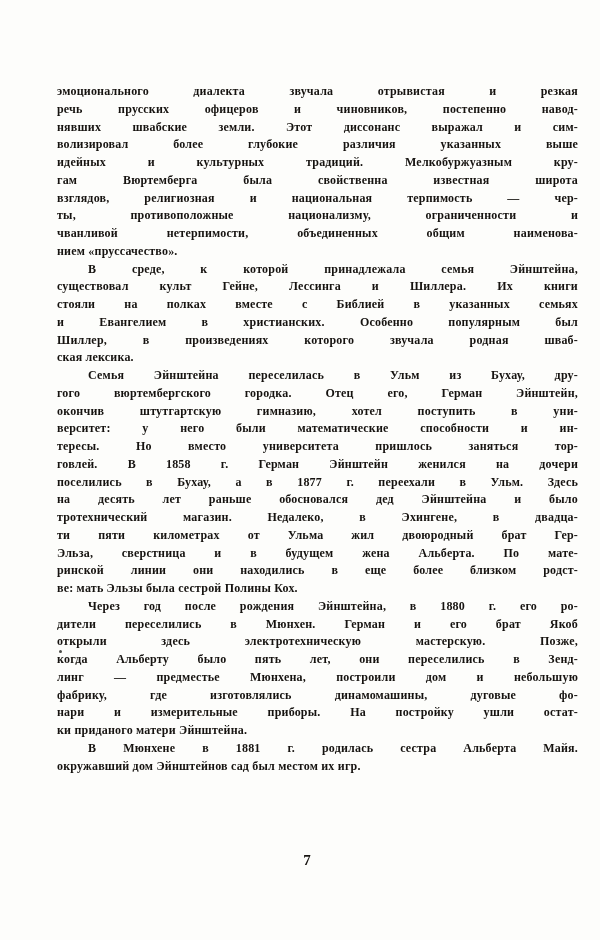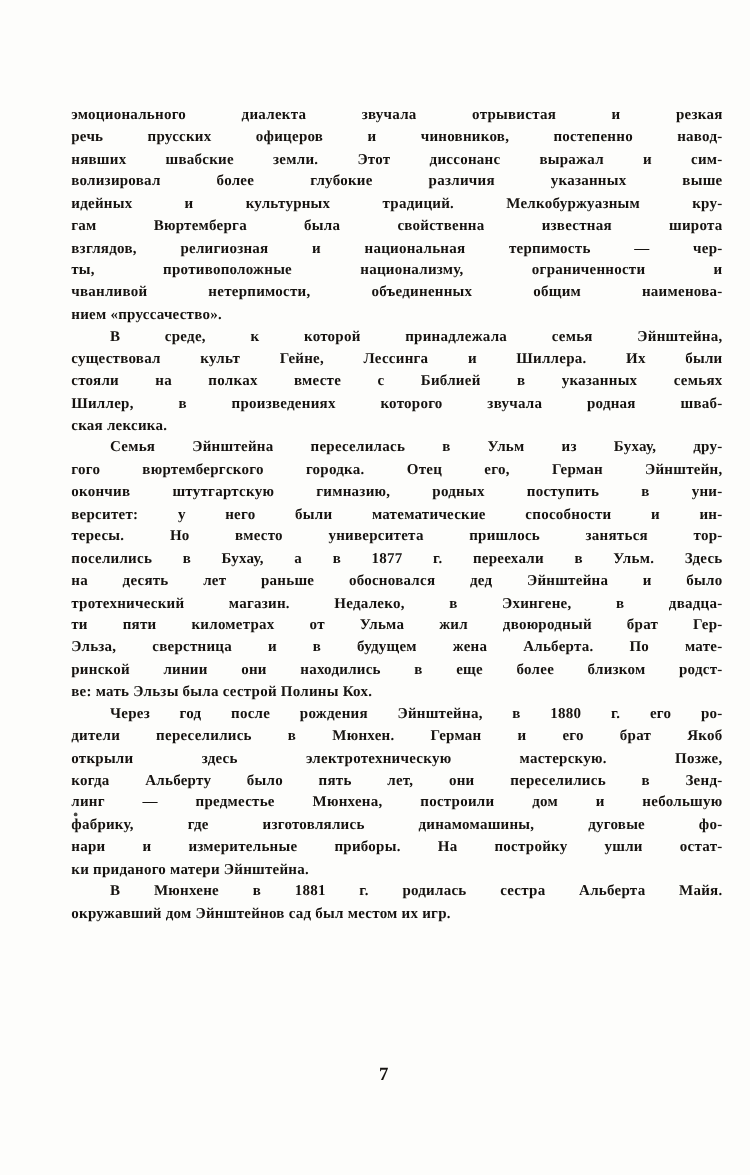--- a/index.html
+++ b/index.html
@@ -70,29 +70,31 @@
       <div class="line">речь прусских офицеров и чиновников, постепенно навод-</div>
       <div class="line">нявших швабские земли. Этот диссонанс выражал и сим-</div>
       <div class="line">волизировал более глубокие различия указанных выше</div>
       <div class="line">идейных и культурных традиций. Мелкобуржуазным кру-</div>
       <div class="line">гам Вюртемберга была свойственна известная широта</div>
       <div class="line">взглядов, религиозная и национальная терпимость — чер-</div>
       <div class="line">ты, противоположные национализму, ограниченности и</div>
       <div class="line">чванливой нетерпимости, объединенных общим наименова-</div>
       <div class="line last">нием «пруссачество».</div>
       <div class="line indent">В среде, к которой принадлежала семья Эйнштейна,</div>
-      <div class="line">существовал культ Гейне, Лессинга и Шиллера. Их были</div>
+      <div class="line">существовал культ Гейне, Лессинга и Шиллера. Их книги</div>
       <div class="line">стояли на полках вместе с Библией в указанных семьях</div>
+      <div class="line">и Евангелием в христианских. Особенно популярным был</div>
       <div class="line">Шиллер, в произведениях которого звучала родная шваб-</div>
       <div class="line last">ская лексика.</div>
       <div class="line indent">Семья Эйнштейна переселилась в Ульм из Бухау, дру-</div>
       <div class="line">гого вюртембергского городка. Отец его, Герман Эйнштейн,</div>
-      <div class="line">окончив штутгартскую гимназию, родных поступить в уни-</div>
+      <div class="line">окончив штутгартскую гимназию, хотел поступить в уни-</div>
       <div class="line">верситет: у него были математические способности и ин-</div>
       <div class="line">тересы. Но вместо университета пришлось заняться тор-</div>
+      <div class="line">говлей. В 1858 г. Герман Эйнштейн женился на дочери</div>
       <div class="line">поселились в Бухау, а в 1877 г. переехали в Ульм. Здесь</div>
       <div class="line">на десять лет раньше обосновался дед Эйнштейна и было</div>
       <div class="line">тротехнический магазин. Недалеко, в Эхингене, в двадца-</div>
       <div class="line">ти пяти километрах от Ульма жил двоюродный брат Гер-</div>
       <div class="line">Эльза, сверстница и в будущем жена Альберта. По мате-</div>
       <div class="line">ринской линии они находились в еще более близком родст-</div>
       <div class="line last">ве: мать Эльзы была сестрой Полины Кох.</div>
       <div class="line indent">Через год после рождения Эйнштейна, в 1880 г. его ро-</div>
       <div class="line">дители переселились в Мюнхен. Герман и его брат Якоб</div>
       <div class="line">открыли здесь электротехническую мастерскую. Позже,</div>

